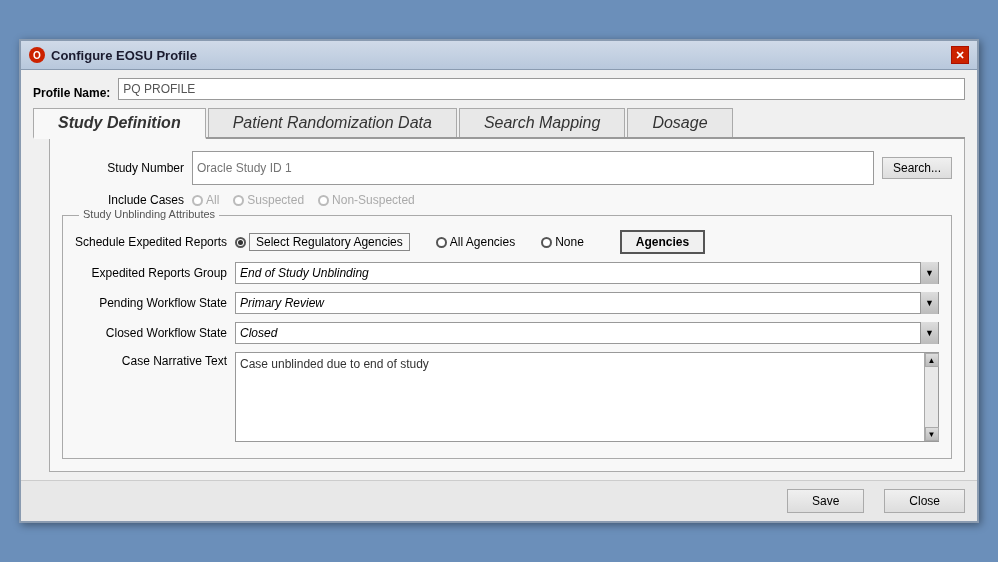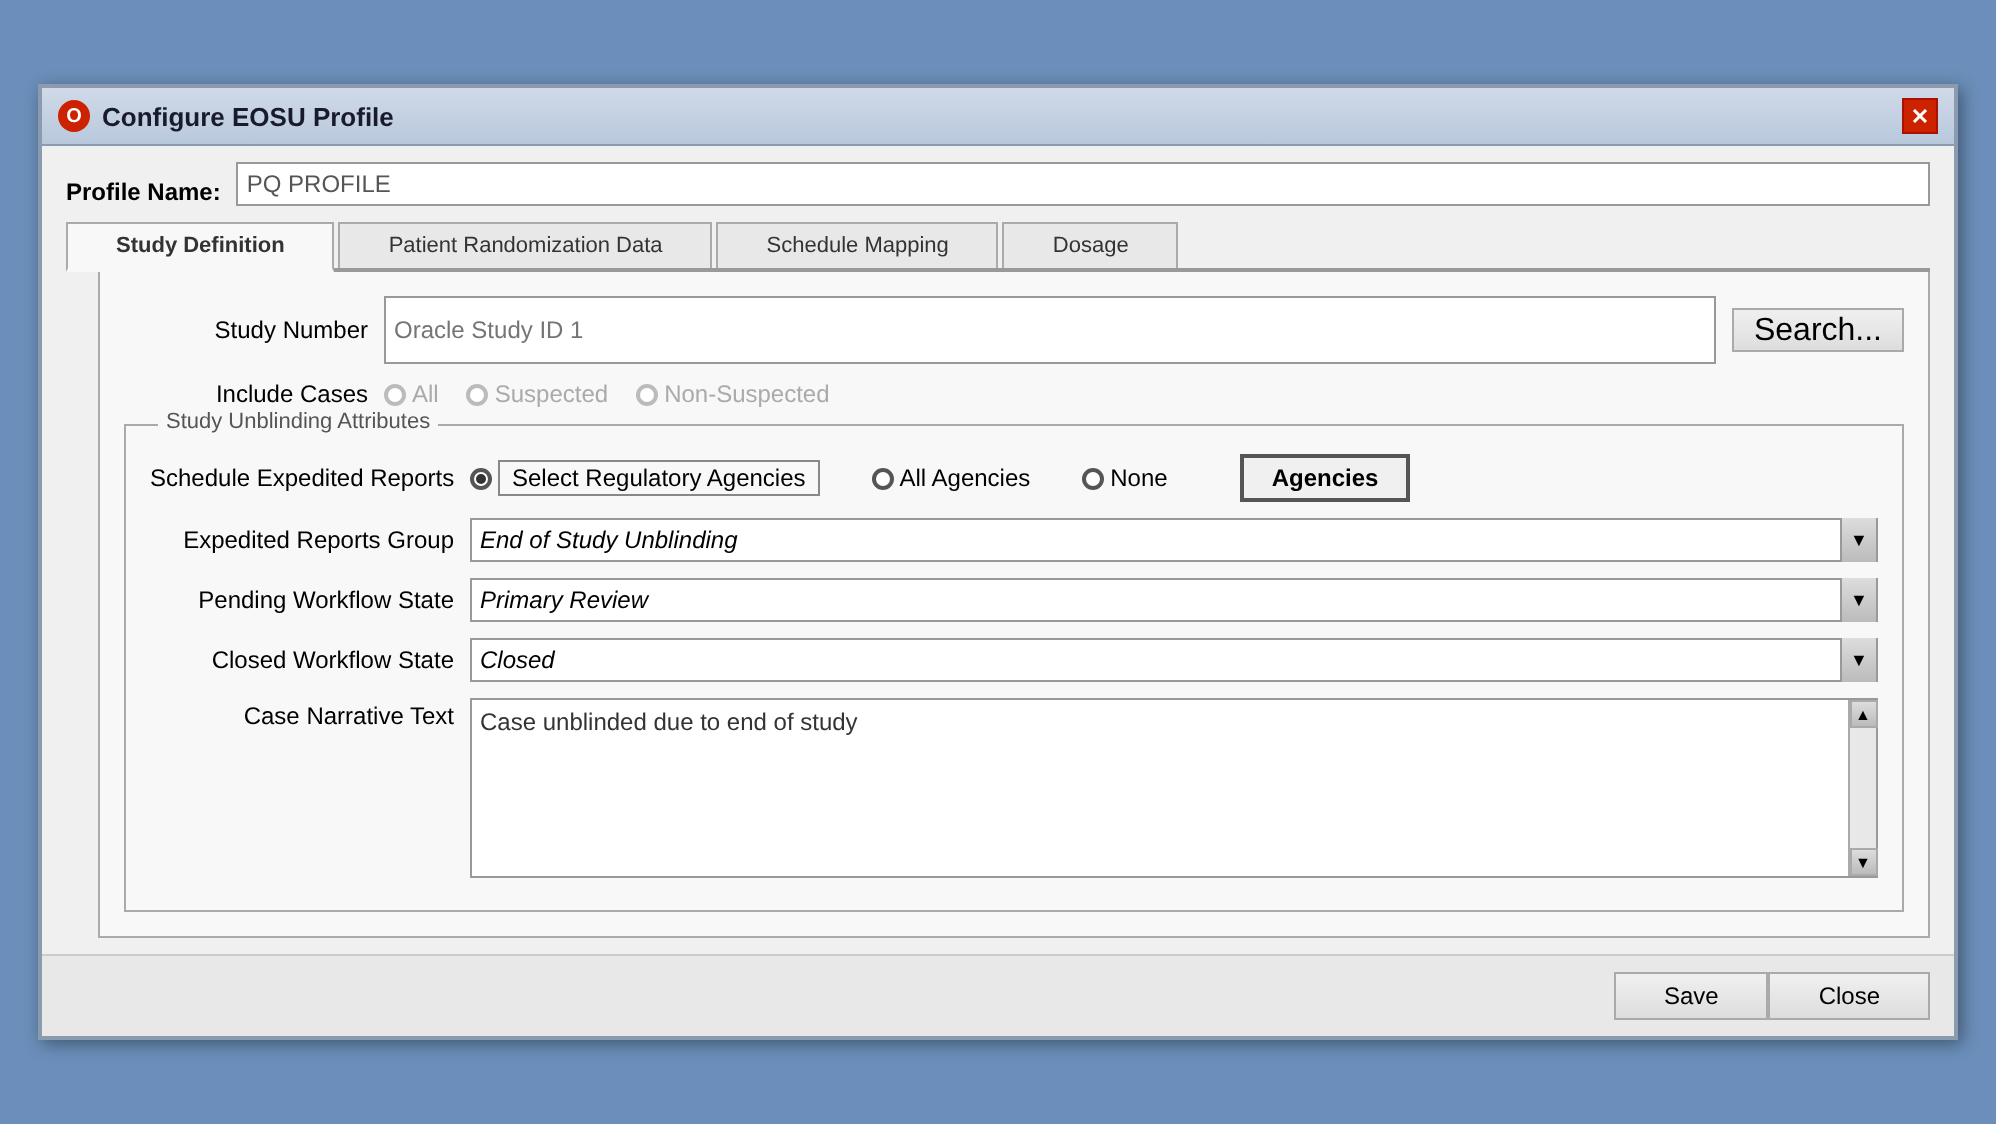--- a/index.html
+++ b/index.html
@@ -88,23 +88,24 @@
       display: flex;
       border-bottom: 2px solid #999;
       margin-bottom: 0;
     }
     .tab {
       padding: 5px 24px;
       border: 1px solid #aaa;
       border-bottom: none;
       background: #e8e8e8;
       cursor: pointer;
-      font-size: 11px;
+      font-size: 16px;
       margin-right: 2px;
       color: #333;
+      font-style: italic;
     }
     .tab.active {
       background: #f8f8f8;
       font-weight: bold;
       border-bottom: 2px solid #f8f8f8;
       margin-bottom: -2px;
       z-index: 1;
       position: relative;
     }
     .tab-content {
@@ -133,21 +134,21 @@
       font-size: 12px;
       height: 34px;
       color: #aaa;
     }
     .search-btn {
       margin-left: 8px;
       padding: 2px 10px;
       background: linear-gradient(to bottom, #f0f0f0, #ddd);
       border: 1px solid #aaa;
       cursor: pointer;
-      font-size: 16px;
+      font-size: 12px;
       height: 22px;
       white-space: nowrap;
     }
     .radio-group {
       display: flex;
       align-items: center;
       gap: 4px;
       justify-content: space-between;
     }
     .group-box {
@@ -249,21 +250,21 @@
       cursor: pointer;
       flex-shrink: 0;
     }
     .scroll-track {
       flex: 1;
       width: 100%;
     }
     .dialog-footer {
       display: flex;
       justify-content: flex-end;
-      gap: 0;
+      gap: 20px;
       padding: 8px 12px;
       background: #e8e8e8;
       border-top: 1px solid #ccc;
     }
     .footer-btn {
       padding: 4px 24px;
       background: linear-gradient(to bottom, #f0f0f0, #ddd);
       border: 1px solid #aaa;
       cursor: pointer;
       font-size: 12px;
@@ -319,21 +320,21 @@
   <div class="dialog-body">
 
     <div class="profile-name-row">
       <span class="profile-name-label">Profile Name:</span>
       <input class="profile-name-input" type="text" value="PQ PROFILE" style="">
     </div>
 
     <div class="tabs">
       <div class="tab active">Study Definition</div>
       <div class="tab">Patient Randomization Data</div>
-      <div class="tab">Schedule Mapping</div>
+      <div class="tab">Search Mapping</div>
       <div class="tab">Dosage</div>
     </div>
 
     <div class="tab-content">
 
       <div class="form-row">
         <span class="form-label">Study Number</span>
         <input class="study-number-input" type="text" placeholder="Oracle Study ID 1" style="">
         <button class="search-btn">Search...</button>
       </div>

